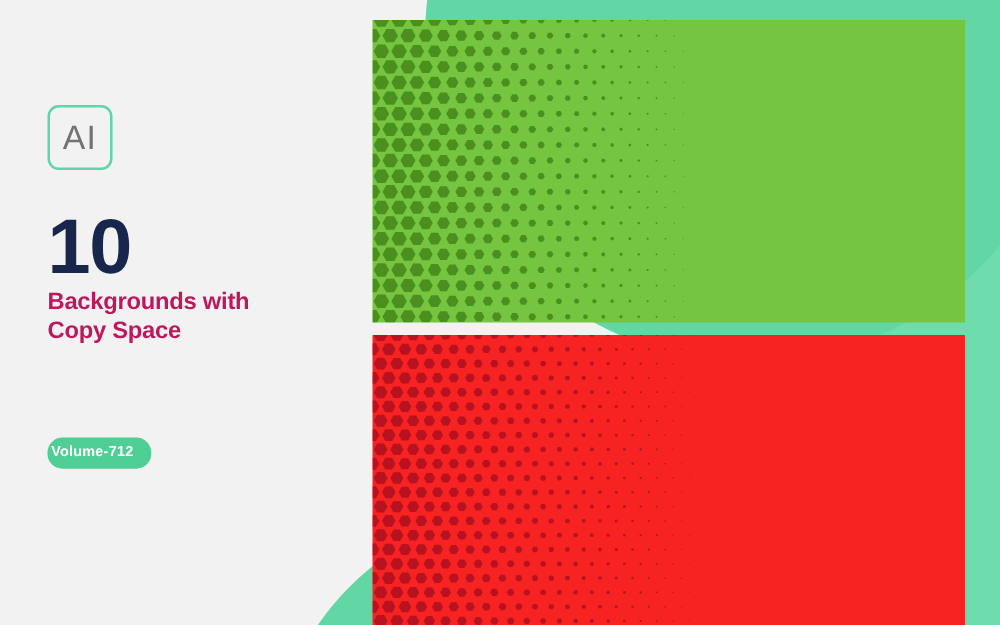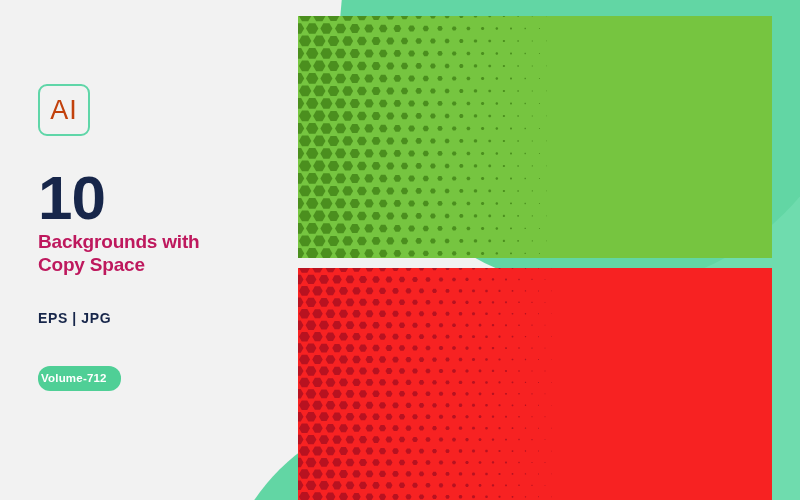--- a/index.html
+++ b/index.html
@@ -70,21 +70,21 @@
     width: 52px;
     height: 52px;
     border: 2px solid #5fd6a8;
     border-radius: 9px;
     display: flex;
     align-items: center;
     justify-content: center;
     box-sizing: border-box;
   }
   #ai-badge-label {
-    color: #c2410c;
+    color: #737373;
     font-size: 27px;
     letter-spacing: 1px;
     font-family: "Liberation Sans", sans-serif;
     line-height: 1;
   }
 
   #count-number {
     margin-top: 34px;
     font-size: 62px;
     font-weight: bold;
@@ -180,21 +180,20 @@
     <div id="ai-badge">
       <span id="ai-badge-label">AI</span>
     </div>
 
     <div id="count-number">10</div>
 
     <div id="title-sub">Backgrounds with
 Copy Space</div>
 
     <div id="formats-block">
-      <div id="formats-values">EPS  |  JPG</div>
     </div>
 
     <div>
       <span id="volume-badge">Volume-712</span>
     </div>
   </div>
 
   <div class="panel" id="panel-green">
     <svg id="svg-green" viewBox="0 0 474 242" preserveAspectRatio="none">
         <polygon points="-8.00,-12.50 -11.10,-7.13 -17.30,-7.13 -20.40,-12.50 -17.30,-17.87 -11.10,-17.87" fill="#4b8f1e"></polygon>

